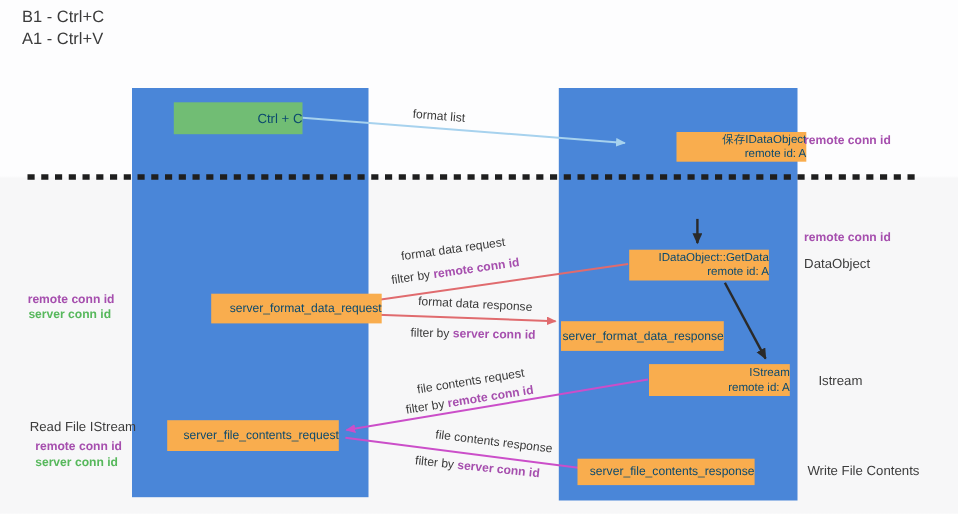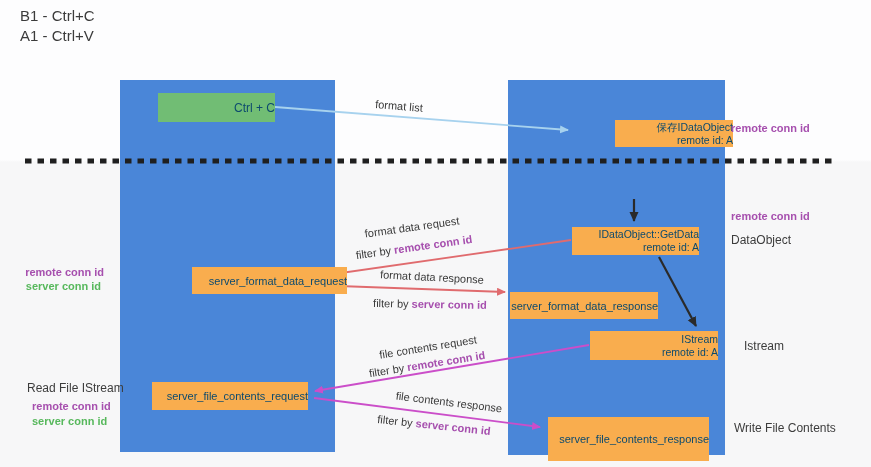--- a/index.html
+++ b/index.html
@@ -90,21 +90,21 @@
 
   <div class="box orange-box two-line" style="left:590px; top:331px; width:128px; height:29px;">
     <span>IStream</span>
     <span>remote id: A</span>
   </div>
 
   <div class="box orange-box" style="left:152px; top:382px; width:156px; height:28px;">
     <span>server_file_contents_request</span>
   </div>
 
-  <div class="box orange-box" style="left:548px; top:417px; width:161px; height:44px;">
+  <div class="box orange-box" style="left:525px; top:417px; width:161px; height:24px;">
     <span>server_file_contents_response</span>
   </div>
 
   <div class="arrow-label" style="left:399px; top:106px; transform:translate(-50%,-50%) rotate(4.5deg);">format list</div>
 
   <div class="arrow-label" style="left:412px; top:227px; transform:translate(-50%,-50%) rotate(-8deg);">format data request</div>
   <div class="arrow-label" style="left:414px; top:247px; transform:translate(-50%,-50%) rotate(-8deg);">
     <span>filter by </span><span class="id-purple">remote conn id</span>
   </div>
 

